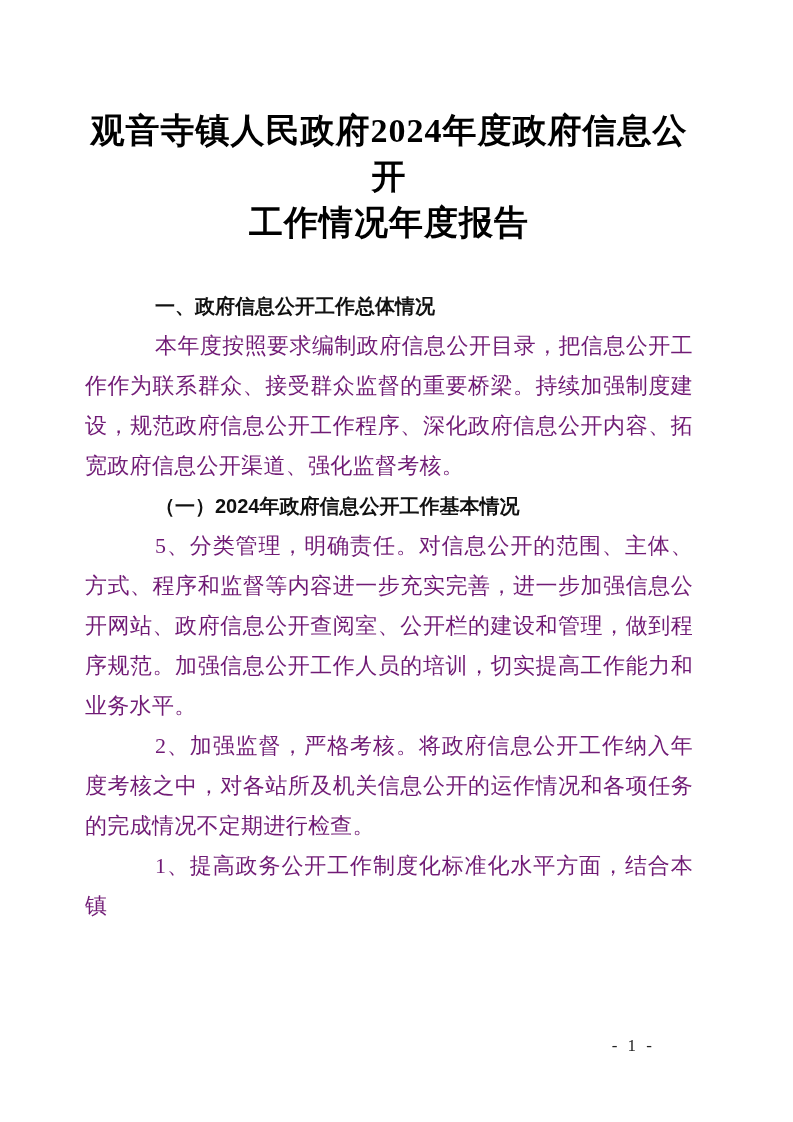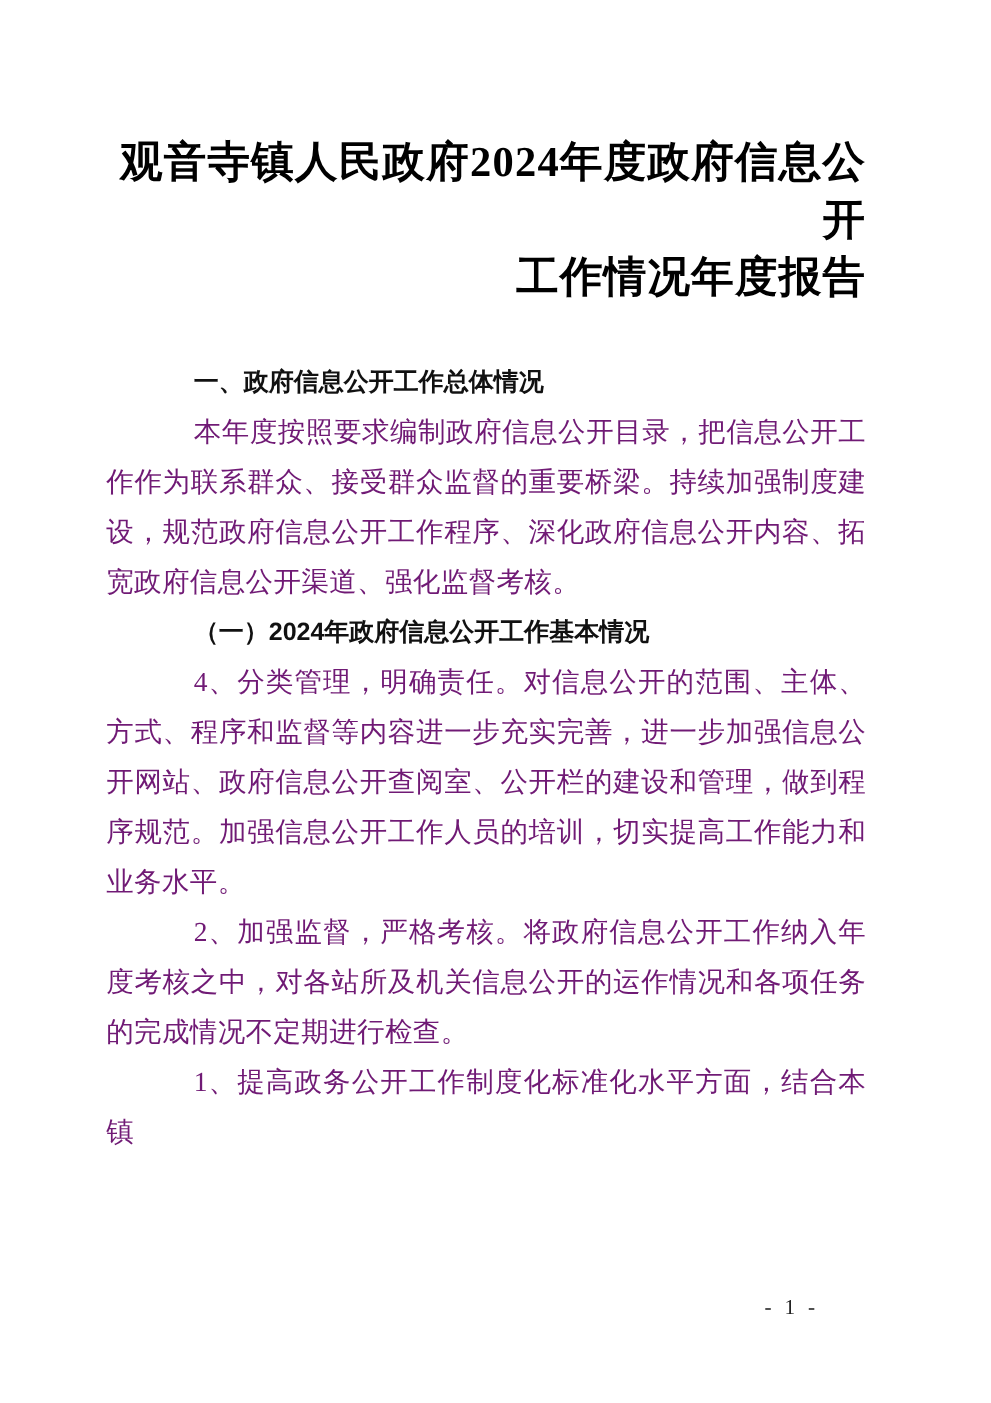--- a/index.html
+++ b/index.html
@@ -11,21 +11,21 @@
     position: relative;
     width: 793px;
     height: 1122px;
     background: #ffffff;
     box-sizing: border-box;
     padding: 108px 100px 0 85px;
     overflow: hidden;
     color: #1b1b1b;
   }
   .doc-title {
-    text-align: right;
+    text-align: center;
     font-family: "Liberation Serif", "DejaVu Serif", serif;
     font-weight: 700;
     font-size: 34px;
     line-height: 46px;
     letter-spacing: 1px;
     color: #000000;
   }
   .content {
     margin-top: 40px;
   }
@@ -64,20 +64,20 @@
 
   <div class="doc-title">
     <div>观音寺镇人民政府2024年度政府信息公开</div>
     <div>工作情况年度报告</div>
   </div>
 
   <div class="content">
     <h2 class="block-heading">一、政府信息公开工作总体情况</h2>
     <p class="block-para">本年度按照要求编制政府信息公开目录，把信息公开工作作为联系群众、接受群众监督的重要桥梁。持续加强制度建设，规范政府信息公开工作程序、深化政府信息公开内容、拓宽政府信息公开渠道、强化监督考核。</p>
     <h3 class="block-heading">（一）2024年政府信息公开工作基本情况</h3>
-    <p class="block-para">4、分类管理，明确责任。对信息公开的范围、主体、方式、程序和监督等内容进一步充实完善，进一步加强信息公开网站、政府信息公开查阅室、公开栏的建设和管理，做到程序规范。加强信息公开工作人员的培训，切实提高工作能力和业务水平。</p>
+    <p class="block-para">5、分类管理，明确责任。对信息公开的范围、主体、方式、程序和监督等内容进一步充实完善，进一步加强信息公开网站、政府信息公开查阅室、公开栏的建设和管理，做到程序规范。加强信息公开工作人员的培训，切实提高工作能力和业务水平。</p>
     <p class="block-para">2、加强监督，严格考核。将政府信息公开工作纳入年度考核之中，对各站所及机关信息公开的运作情况和各项任务的完成情况不定期进行检查。</p>
     <p class="block-para">1、提高政务公开工作制度化标准化水平方面，结合本镇</p>
   </div>
 
   <div class="page-number">- 1 -</div>
 
 </div>
 
 </body></html>

